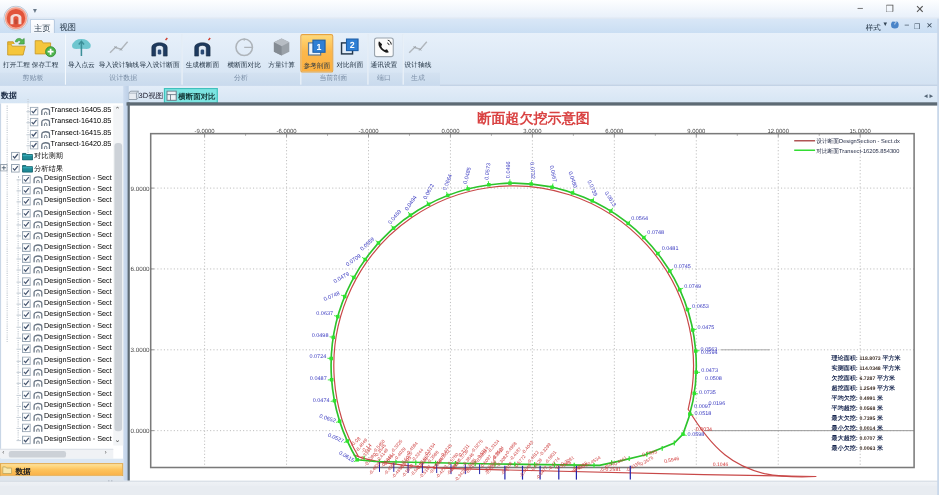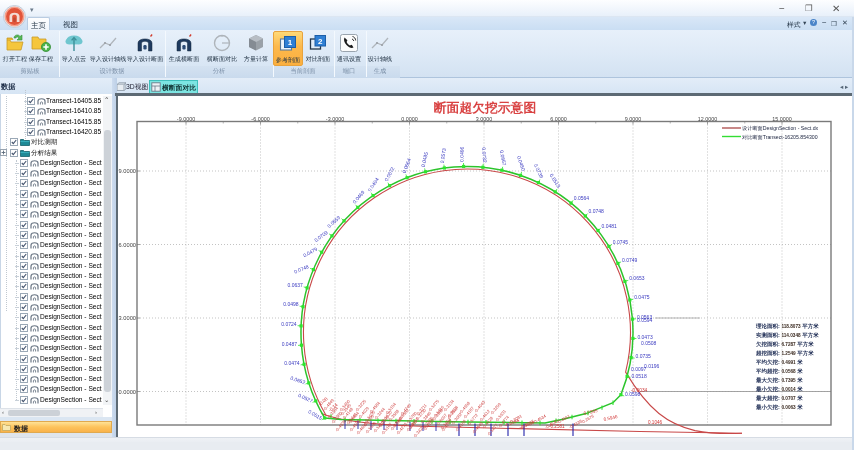--- a/index.html
+++ b/index.html
@@ -10,21 +10,21 @@
 <div class="abs" style="left:0;top:0;width:854px;height:17px;background:linear-gradient(#fdfeff,#e8f0fa);border-bottom:1px solid #dce6f2;"></div>
 <div class="abs" style="left:30px;top:6px;width:6px;height:6px;color:#6a7a8a;font-size:7px;">▾</div>
 <div class="abs" style="left:779px;top:3px;width:70px;height:12px;color:#555;font-size:10px;letter-spacing:0;">
     <span style="position:absolute;left:0px;top:0px;">−</span>
     <span style="position:absolute;left:26px;top:0px;font-size:8.5px;">❐</span>
     <span style="position:absolute;left:53px;top:0px;">✕</span>
   </div>
 
 <div class="abs" style="left:0;top:17px;width:854px;height:13px;background:linear-gradient(#d9e7f7,#cadef3);"></div>
 <div class="abs" style="left:27px;top:17px;width:23px;height:13px;background:linear-gradient(#fefeff,#f0f5fb);border:1px solid #b9cce2;border-bottom:none;border-radius:2px 2px 0 0;text-align:center;font-size:7.5px;color:#234;padding-top:3px;">主页</div>
-<div class="abs" style="left:54px;top:20px;width:24px;height:10px;text-align:right;font-size:7.5px;color:#234;">视图</div>
+<div class="abs" style="left:54px;top:20px;width:24px;height:10px;text-align:left;font-size:7.5px;color:#234;">视图</div>
 <div class="abs" style="left:787px;top:19.5px;font-size:6.8px;color:#234;">样式</div>
 <div class="abs" style="left:802px;top:20px;font-size:5.5px;color:#345;">▼</div>
 <div class="abs" style="left:810px;top:19px;width:7px;height:7px;border-radius:50%;background:#4a84c8;color:#fff;font-size:5.5px;text-align:center;line-height:7.5px;">?</div>
 <div class="abs" style="left:822px;top:18px;font-size:8px;color:#345;">−</div>
 <div class="abs" style="left:831px;top:19.5px;font-size:6.5px;color:#345;">❐</div>
 <div class="abs" style="left:842px;top:19px;font-size:7px;color:#345;">✕</div>
 
 <svg class="abs" style="left:3px;top:5px;" width="23" height="23" viewBox="0 0 23 23">
  <circle cx="11.5" cy="11.5" r="11" fill="#e8ecf2" stroke="#b9c4d2" stroke-width="0.8"></circle>
  <circle cx="11.5" cy="11.5" r="9.2" fill="#e2543a"></circle>

